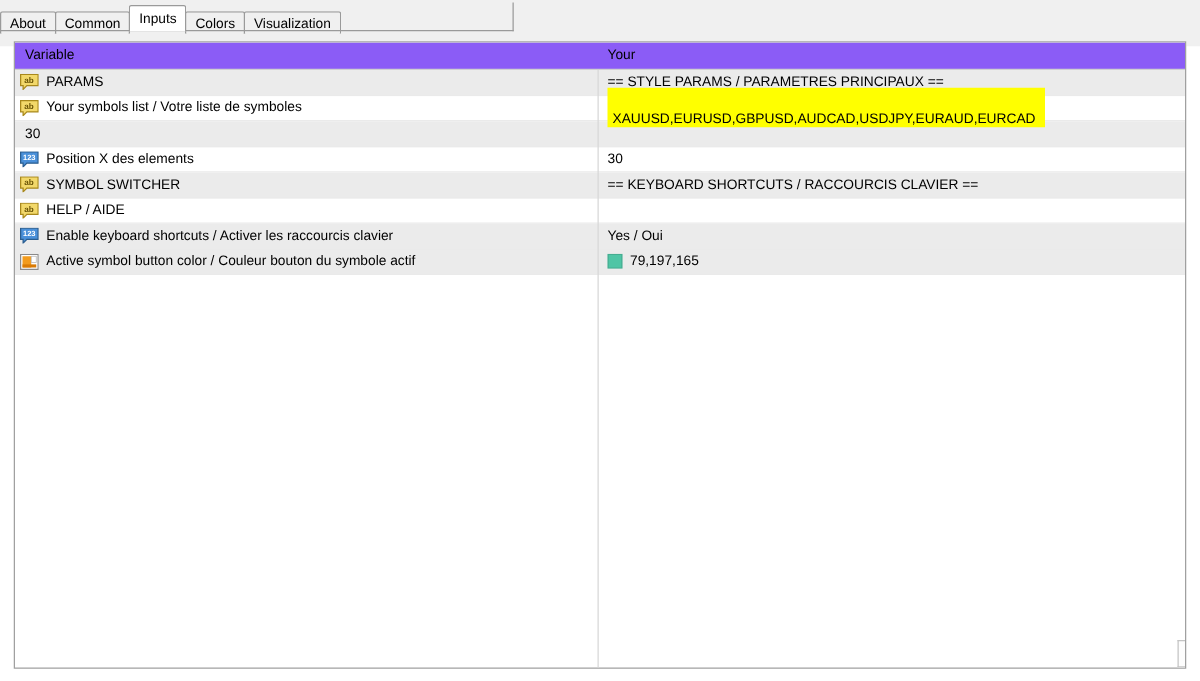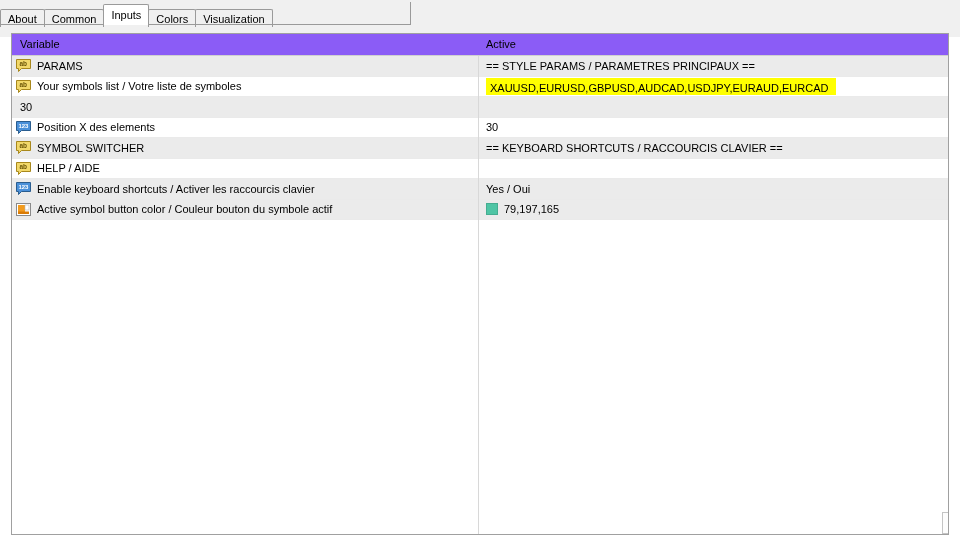--- a/index.html
+++ b/index.html
@@ -152,21 +152,21 @@
     color: #000;
     margin-left: 6px;
   }
   .val-text {
     font-size: 11px;
     color: #000;
     display: inline-block;
   }
   .val-text.hl-pad {
     background: #ffff00;
-    padding: 4px 8px 1px 4px;
+    padding: 19px 8px 1px 4px;
   }
 
   
   .icon {
     width: 15px;
     height: 13px;
     flex: 0 0 15px;
     position: relative;
     border-radius: 1px;
     box-sizing: border-box;
@@ -210,21 +210,21 @@
       <div class="tab">Visualization</div>
     </div>
   <div class="tabstrip-line"></div>
   <div class="tabstrip-rightedge"></div>
 </div>
 
 <div class="panel">
 
   <div class="hdr">
     <div class="hcell var">Variable</div>
-    <div class="hcell val">Active</div>
+    <div class="hcell val">Your</div>
   </div>
 
   <div class="col-divider"></div>
 
   <div class="rows" id="table-rows">
       <div class="row alt">
         <div class="cell-var">
           <span class="icon">
             <svg width="15" height="13" viewBox="0 0 15 13">
               <path d="M0.5 0.5 H14.5 V9.5 H5.5 L2.5 12.5 V9.5 H0.5 Z" fill="#f2d86a" stroke="#a8881c" stroke-width="1"></path>

